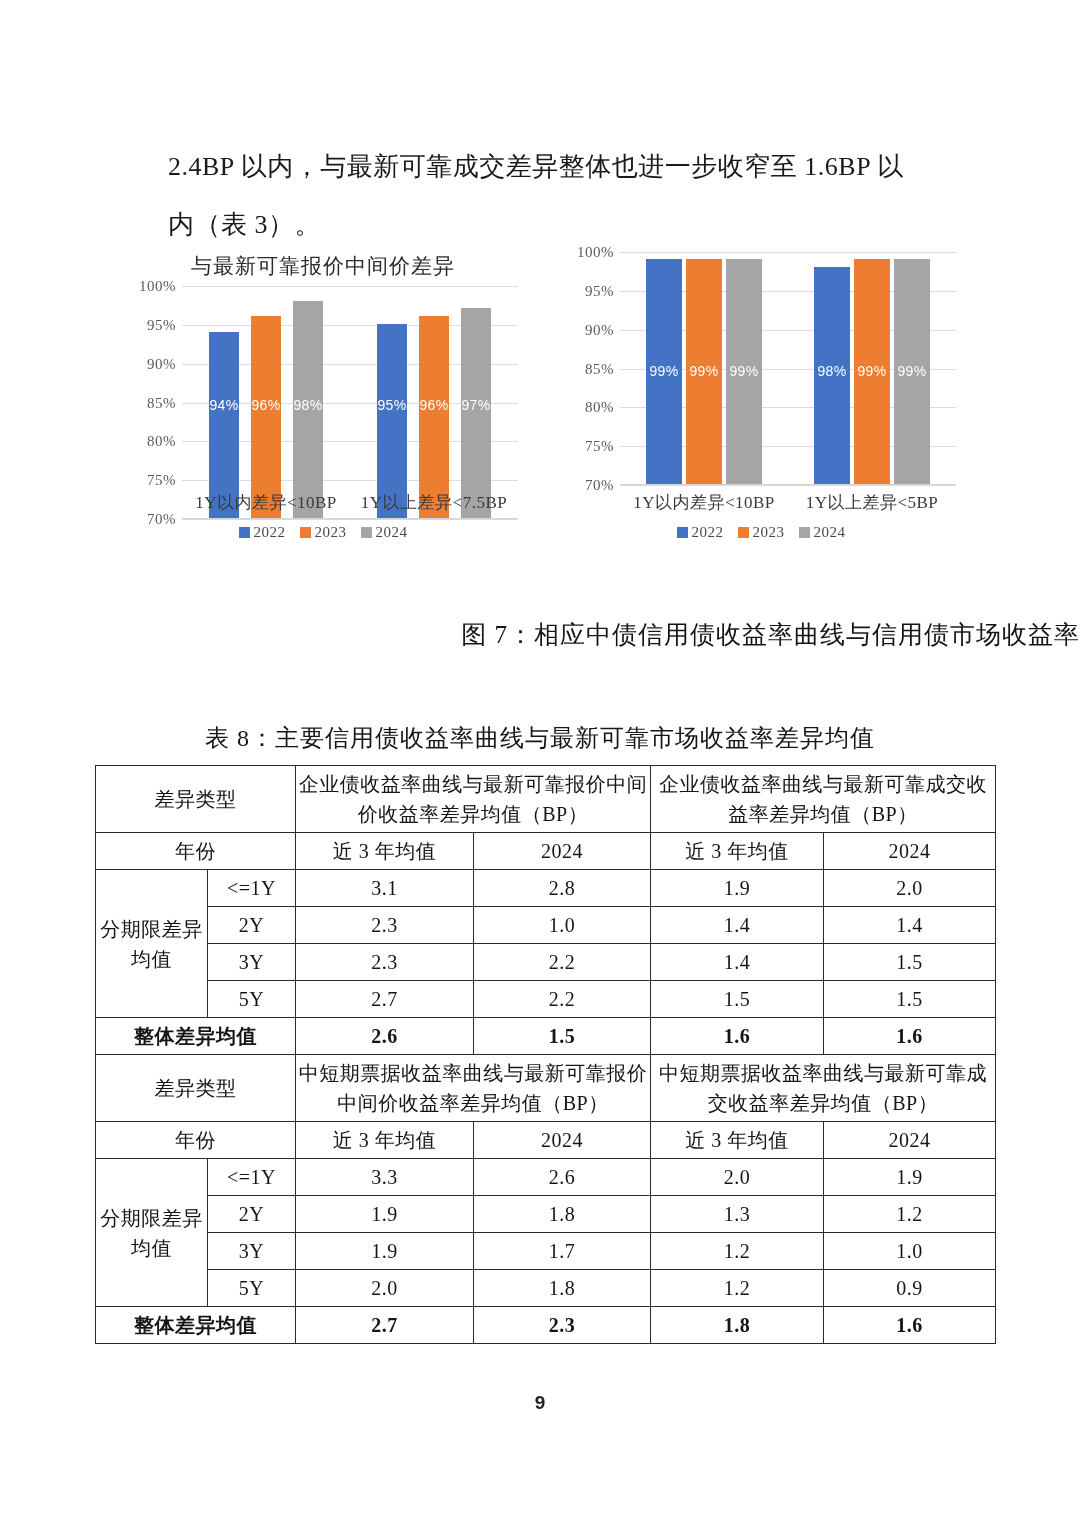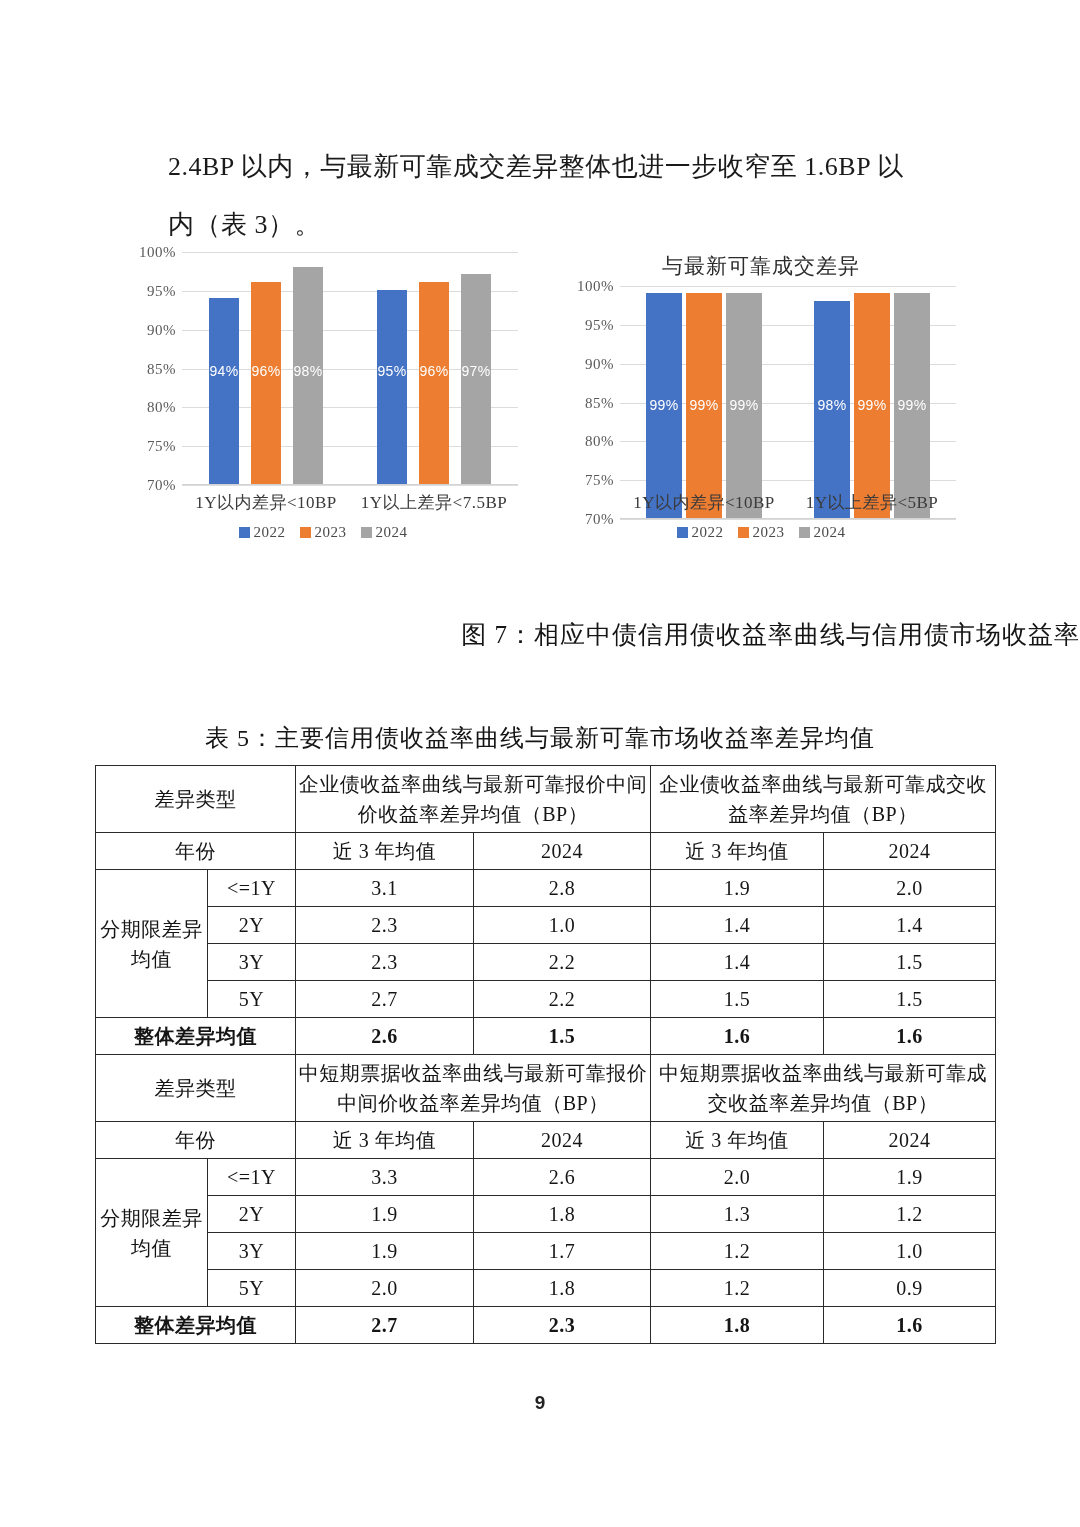--- a/index.html
+++ b/index.html
@@ -105,20 +105,21 @@
   }
 </style>
 </head>
 <body>
 
 <div class="page">
 
   <div class="para">2.4BP 以内，与最新可靠成交差异整体也进一步收窄至 1.6BP 以内（表 3）。</div>
 
   <div class="chart" id="chart-left" style="left:128px;top:252px;width:390px;height:300px;">
+    <div class="chart-title">与最新可靠报价中间价差异</div>
     <div class="plot-wrap" id="plotwrap-left" style="height:233px;">
       <div class="ylabels" id="ylabels-left">
           <span style="top: 0px;">100%</span>
           <span style="top: 38.8333px;">95%</span>
           <span style="top: 77.6667px;">90%</span>
           <span style="top: 116.5px;">85%</span>
           <span style="top: 155.333px;">80%</span>
           <span style="top: 194.167px;">75%</span>
           <span style="top: 233px;">70%</span>
         </div>
@@ -182,21 +183,20 @@
           <span class="legend-text">2023</span>
         </div>
         <div class="legend-item">
           <span class="legend-swatch" style="background: rgb(165, 165, 165);"></span>
           <span class="legend-text">2024</span>
         </div>
       </div>
   </div>
 
   <div class="chart" id="chart-right" style="left:566px;top:252px;width:390px;height:300px;">
-    <div class="chart-title">与最新可靠成交差异</div>
     <div class="plot-wrap" id="plotwrap-right" style="height:233px;">
       <div class="ylabels" id="ylabels-right">
           <span style="top: 0px;">100%</span>
           <span style="top: 38.8333px;">95%</span>
           <span style="top: 77.6667px;">90%</span>
           <span style="top: 116.5px;">85%</span>
           <span style="top: 155.333px;">80%</span>
           <span style="top: 194.167px;">75%</span>
           <span style="top: 233px;">70%</span>
         </div>
@@ -261,21 +261,21 @@
         </div>
         <div class="legend-item">
           <span class="legend-swatch" style="background: rgb(165, 165, 165);"></span>
           <span class="legend-text">2024</span>
         </div>
       </div>
   </div>
 
   <div class="fig-caption" style="top:615px;text-align:right;">图 7：相应中债信用债收益率曲线与信用债市场收益率</div>
 
-  <div class="tbl-caption" style="top:722px;">表 5：主要信用债收益率曲线与最新可靠市场收益率差异均值</div>
+  <div class="tbl-caption" style="top:722px;">表 8：主要信用债收益率曲线与最新可靠市场收益率差异均值</div>
 
   <table class="dt">
     <colgroup>
       <col style="width:112px">
       <col style="width:88px">
       <col style="width:178px">
       <col style="width:177px">
       <col style="width:173px">
       <col style="width:172px">
     </colgroup>

